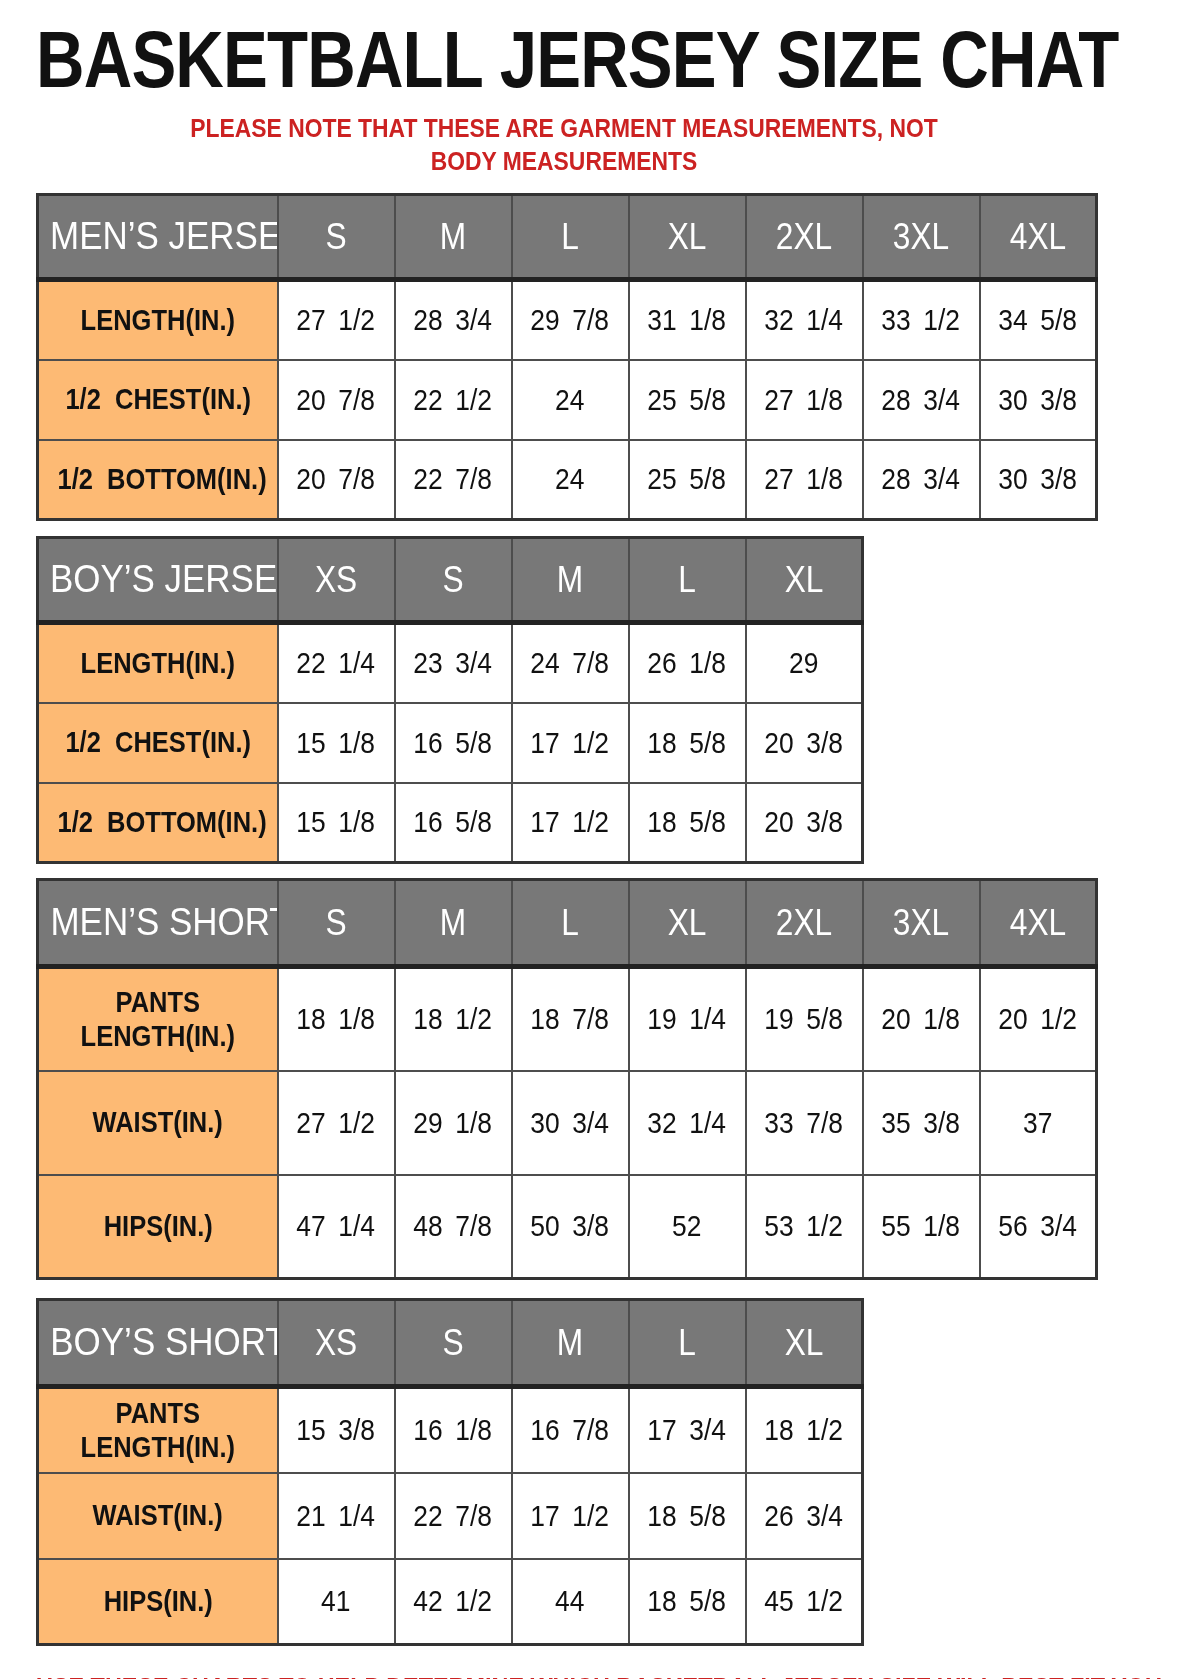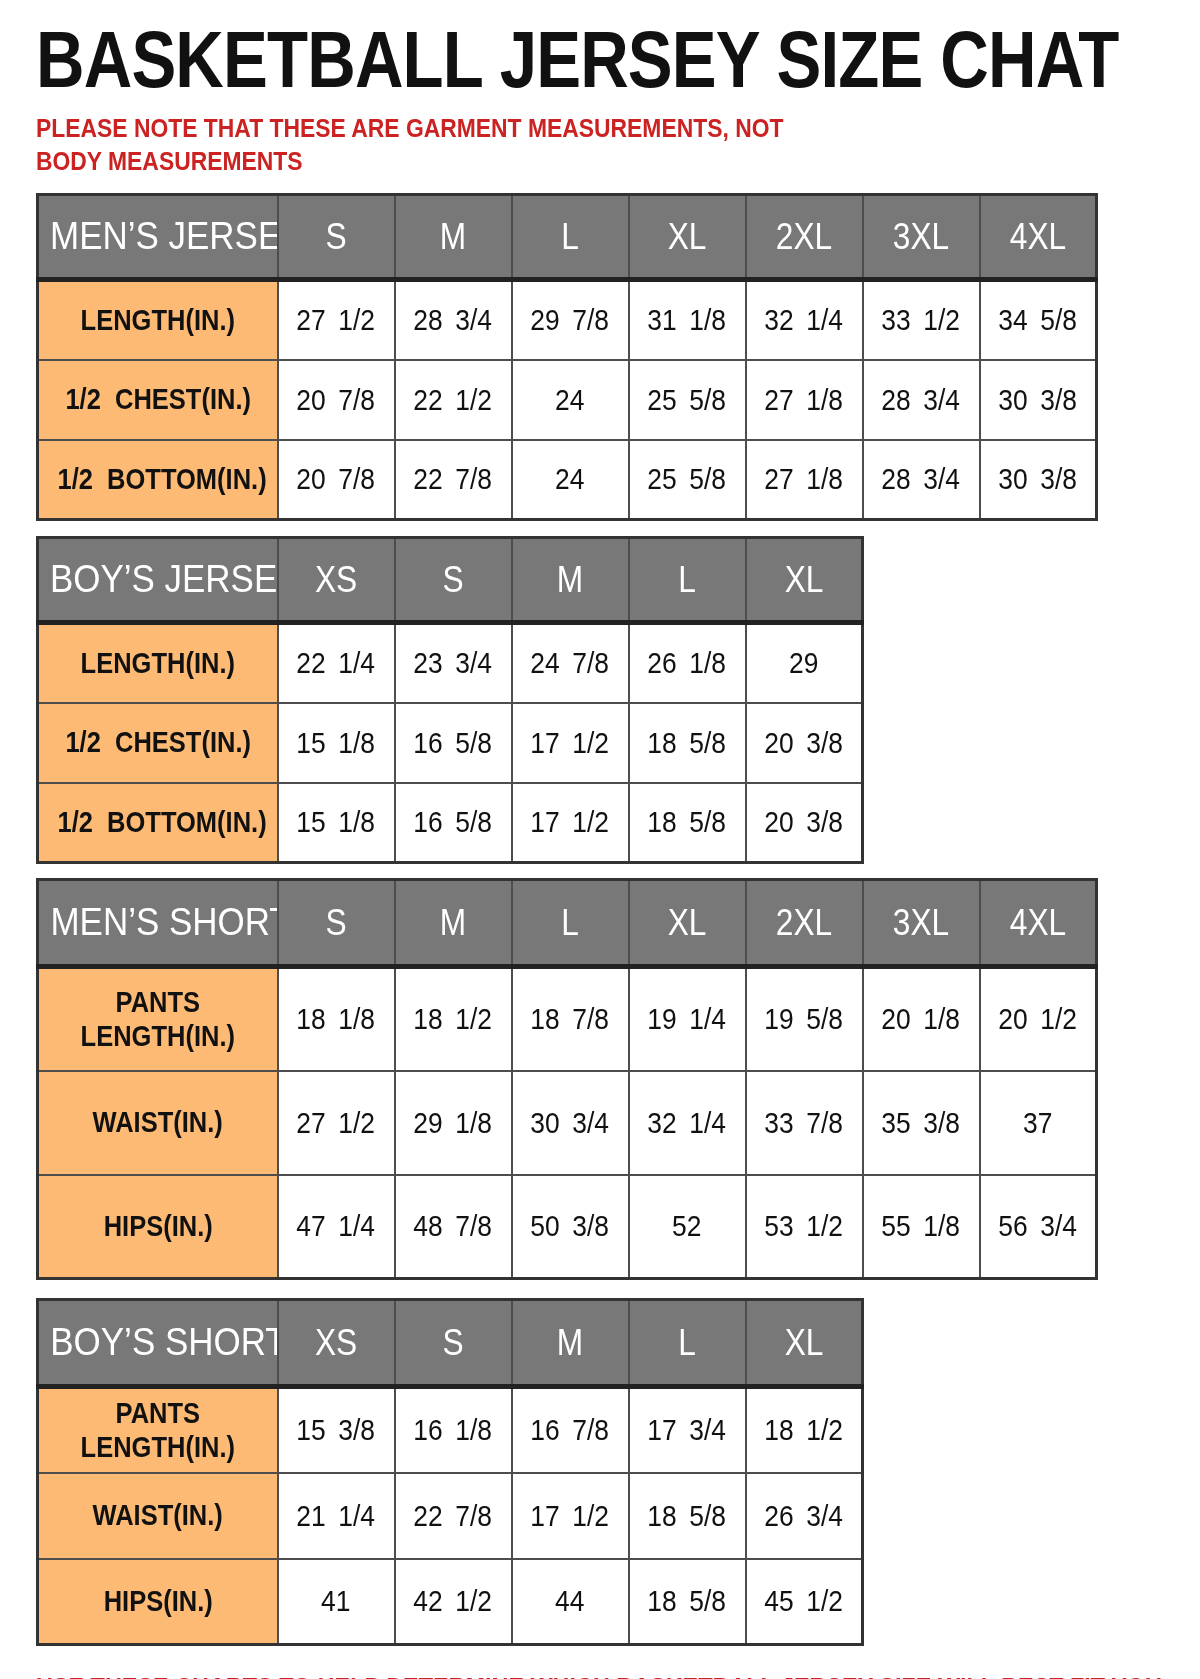--- a/index.html
+++ b/index.html
@@ -17,21 +17,21 @@
   h1[data-name="page-title"] {
     font-size: 80px;
     font-weight: bold;
     line-height: 1.0;
     margin: 6px 0 12px 0;
     white-space: nowrap;
   }
   h1 .title-x { transform: scaleX(0.84); transform-origin: left; letter-spacing: -1px; }
 
   .note { color: #cc2222; font-weight: bold; }
-  .top-note { margin: 0 0 16px 0; }
+  .top-note { margin: 0 0 16px 0; text-align: center; }
   .top-note .note-x {
     transform: scaleX(0.88); transform-origin: left;
     font-size: 26px; line-height: 1.25; width: 900px; white-space: normal;
   }
   .bottom-note { margin-top: 26px; white-space: nowrap; }
   .bottom-note .note-x { transform: scaleX(0.90); transform-origin: left; font-size: 26px; }
 
   table.size-table {
     border-collapse: collapse;
     table-layout: fixed;

